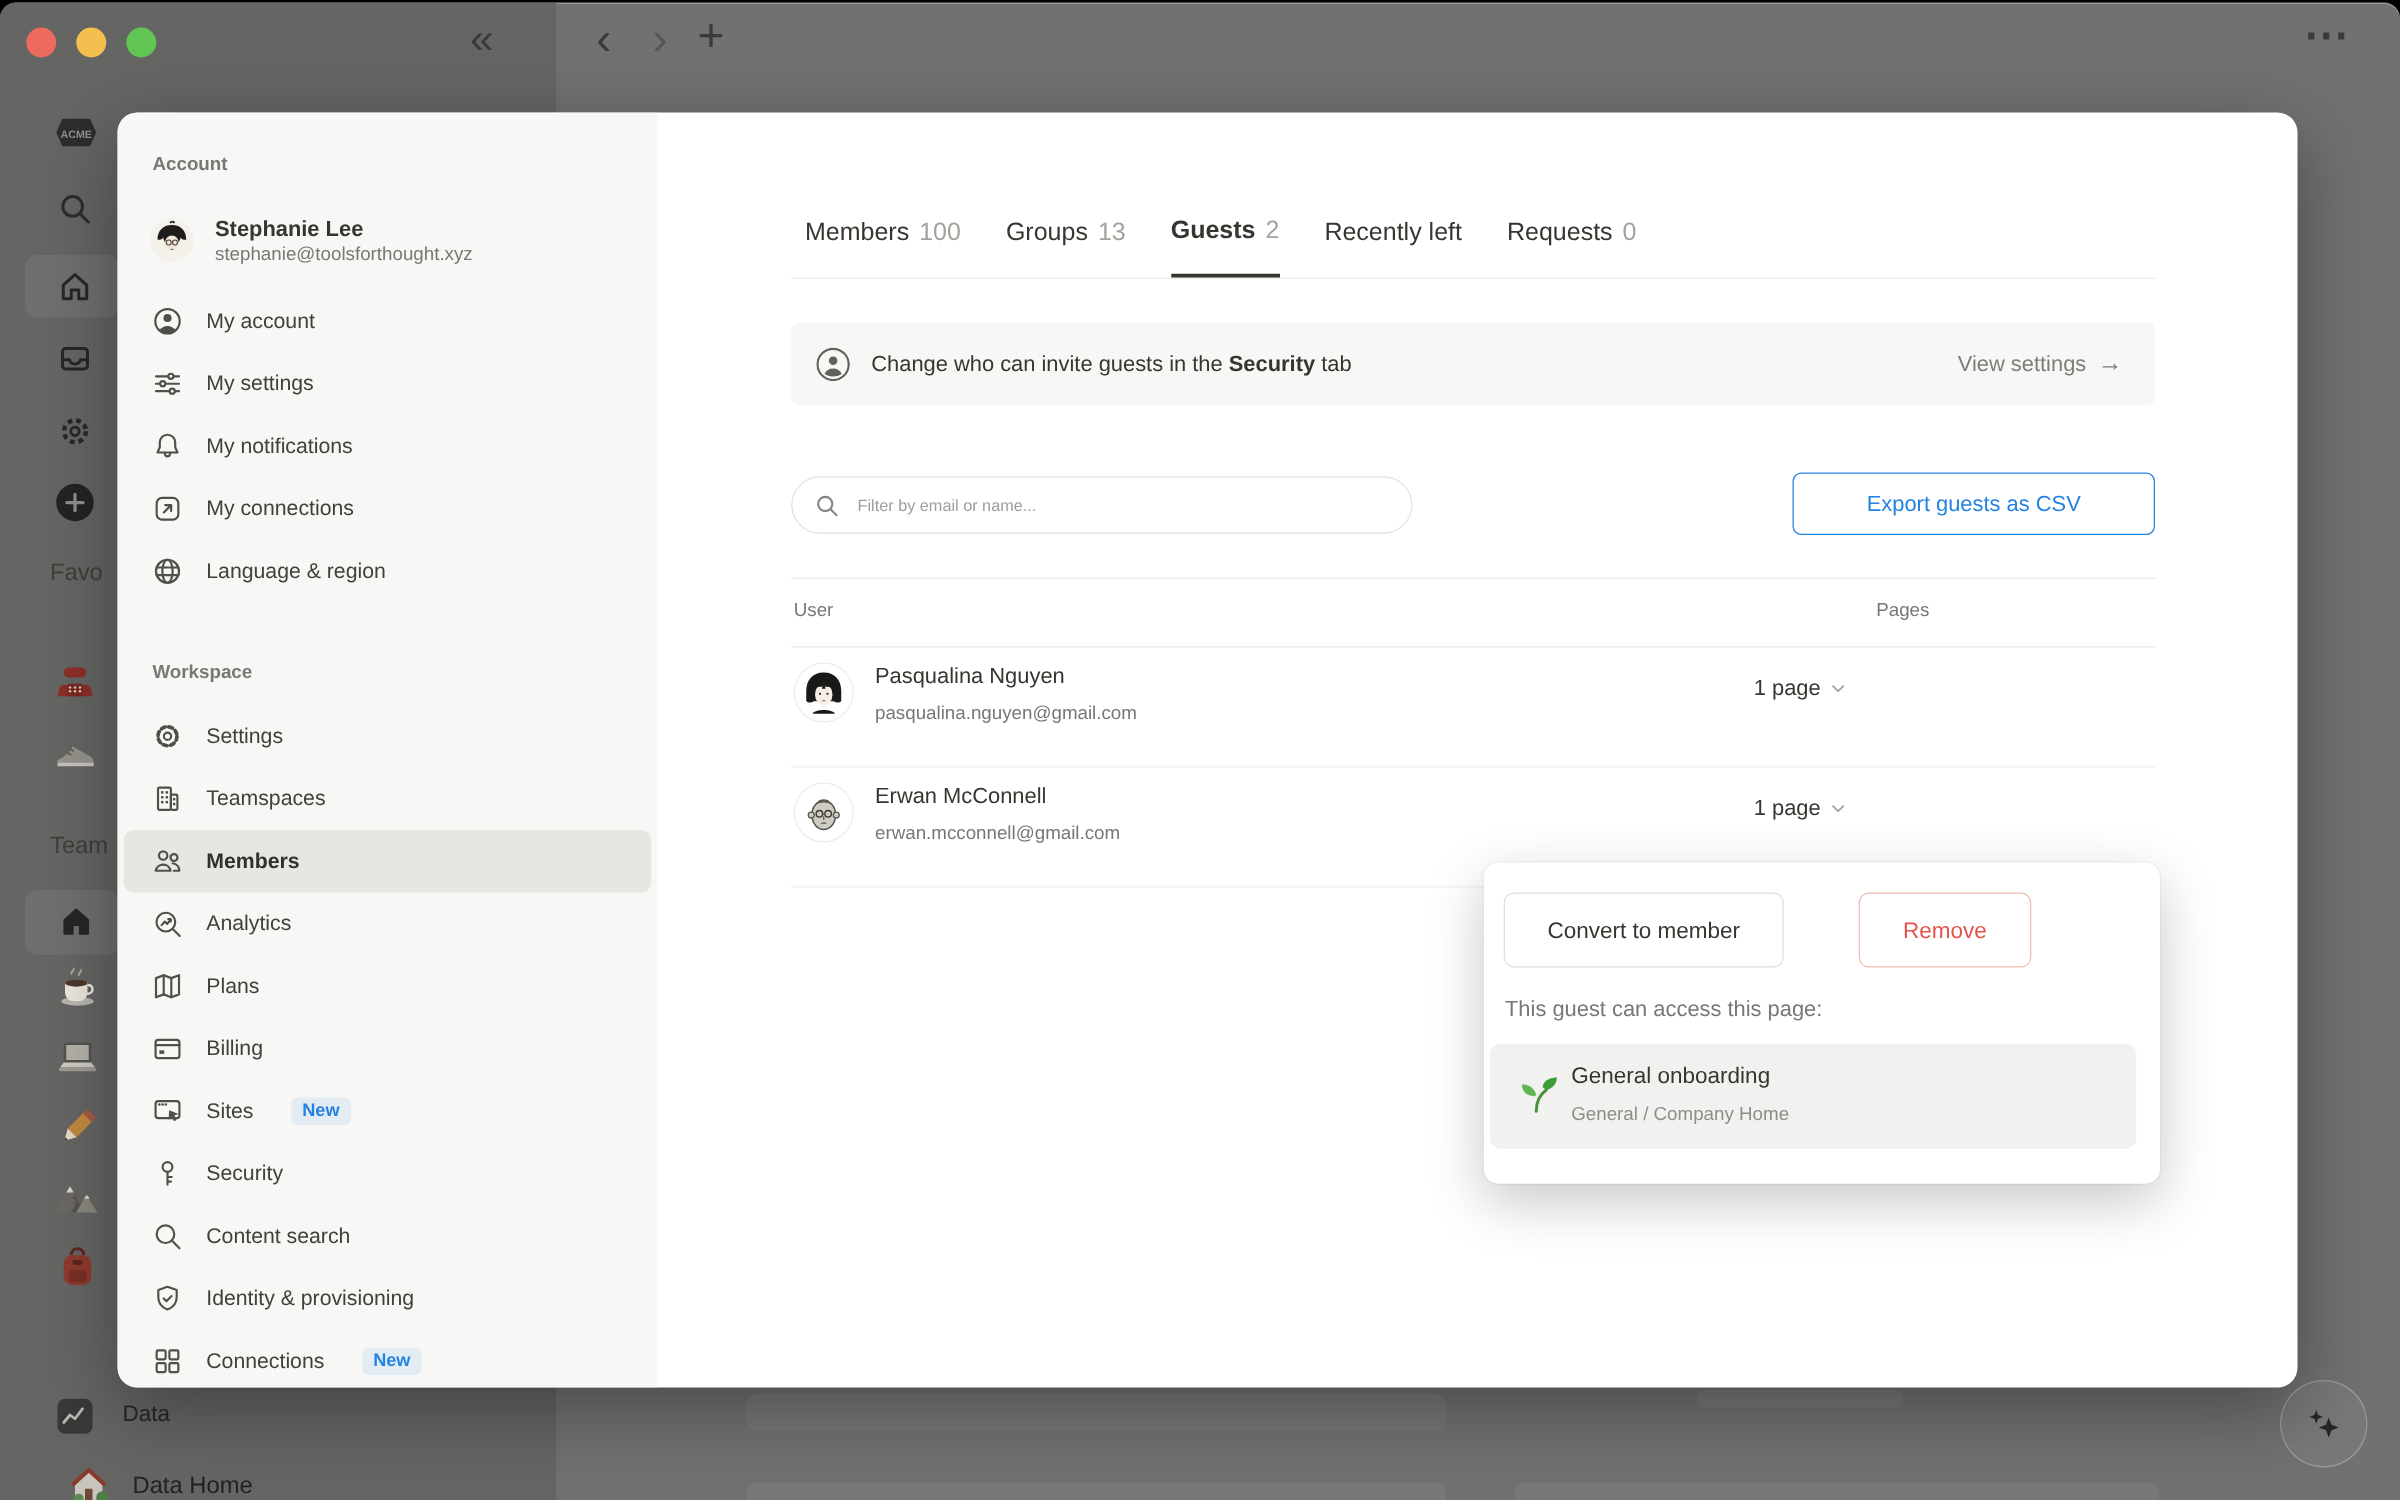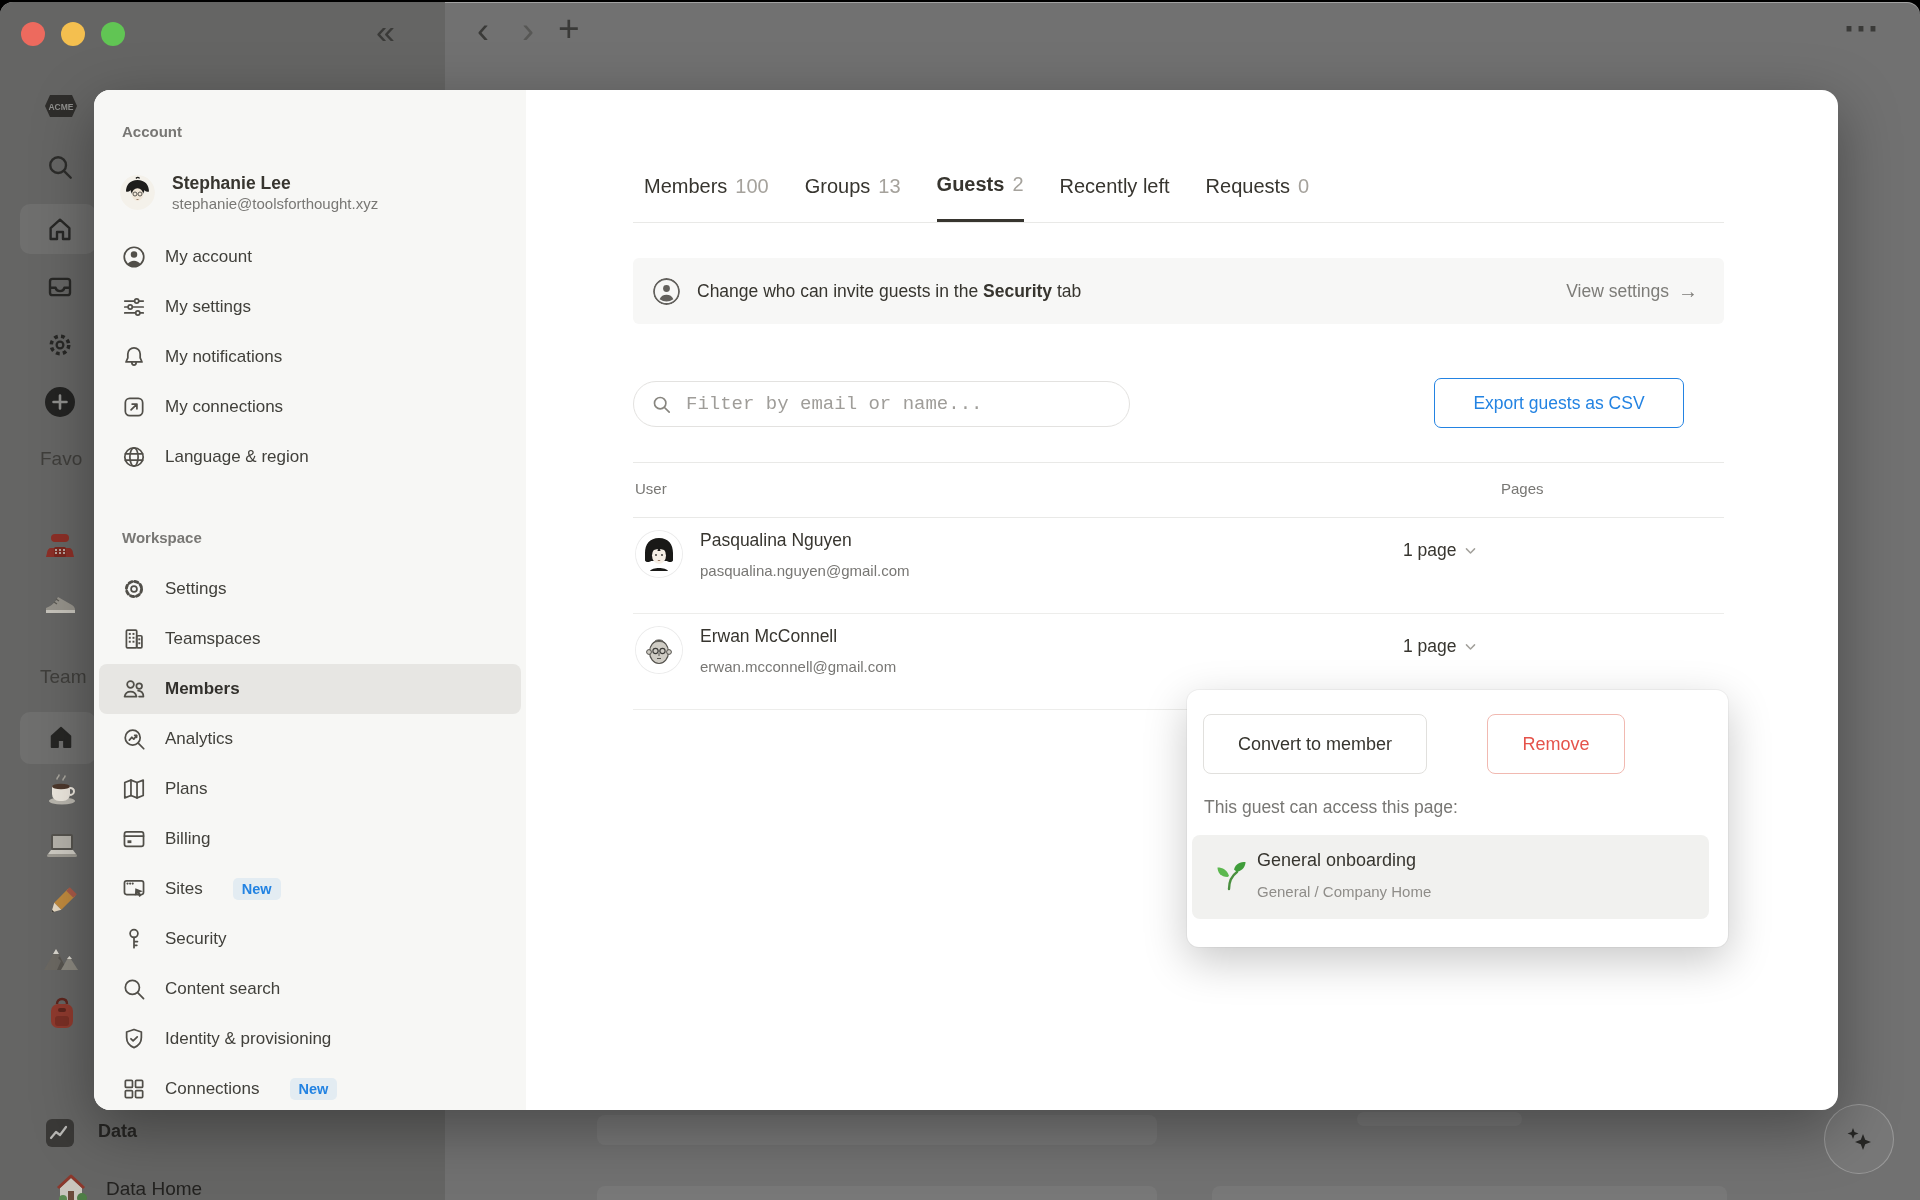--- a/index.html
+++ b/index.html
@@ -44,24 +44,24 @@
   .tab{display:flex;align-items:center;gap:8px;font-size:20px;color:#37352f;font-weight:500;
        height:100%;box-sizing:border-box;cursor:pointer;}
   .tab .cnt{color:#a5a29c;font-weight:400;}
   .tab.active{border-bottom:3px solid #37352f;font-weight:700;}
   .banner{position:absolute;left:539px;top:168px;width:1091px;height:66px;background:#f7f7f6;border-radius:6px;
           display:flex;align-items:center;box-sizing:border-box;padding:0 26px 0 20px;}
   .banner-text{font-size:17.5px;color:#37352f;margin-left:17px;}
   .banner-link{margin-left:auto;font-size:17.5px;color:#7d7c78;cursor:pointer;display:flex;gap:9px;align-items:center;}
   .search{position:absolute;left:539px;top:291px;width:497px;height:46px;border:1.5px solid #e3e2e0;
           border-radius:24px;box-sizing:border-box;background:#fff;display:flex;align-items:center;padding:0 14px 0 17px;}
-  .search input{border:none;outline:none;background:transparent;font-size:19px;color:#0f766e;flex:1;margin-left:12px;
-                font-family:Liberation Mono, monospace;}
+  .search input{border:none;outline:none;background:transparent;font-size:13px;color:#0f766e;flex:1;margin-left:12px;
+                font-family:Liberation Sans, sans-serif;}
   .search input::placeholder{color:#9f9d99;}
-  .export-btn{position:absolute;left:1340px;top:288px;width:250px;height:50px;border:1.5px solid #2383e2;border-radius:7px;
+  .export-btn{position:absolute;left:1340px;top:288px;width:290px;height:50px;border:1.5px solid #2383e2;border-radius:7px;
               background:#fff;color:#2383e2;font-size:17.5px;font-weight:500;display:flex;align-items:center;justify-content:center;cursor:pointer;box-sizing:border-box;}
   .thead{position:absolute;left:539px;top:372px;width:1091px;height:56px;border-top:1px solid #e9e9e7;border-bottom:1px solid #e9e9e7;box-sizing:border-box;}
   .th{position:absolute;top:17px;font-size:15px;color:#787774;}
   .g-row{position:absolute;left:539px;width:1091px;height:96px;}
   .g-row .divider{position:absolute;left:0;bottom:0;width:100%;height:1px;background:#ededeb;}
   .g-name{position:absolute;left:67px;top:12px;font-size:17.5px;font-weight:500;color:#37352f;}
   .g-email{position:absolute;left:67px;top:44px;font-size:15px;color:#787774;}
   .g-pages{position:absolute;left:770px;top:22px;display:flex;align-items:center;gap:7px;font-size:17.5px;color:#37352f;cursor:pointer;}
   .avatar46{position:absolute;left:3px;top:13px;width:46px;height:46px;border-radius:50%;overflow:hidden;box-shadow:0 0 0 1px rgba(0,0,0,.08);}
 
@@ -181,21 +181,21 @@
     <rect x="7" y="8" width="22" height="24" rx="7" fill="#8f3a2e"></rect>
         <path d="M13 8c0-3 2-5 5-5s5 2 5 5" stroke="#5e251d" stroke-width="2.4" fill="none"></path>
         <rect x="11" y="20" width="14" height="10" rx="3" fill="#7a2f25"></rect>
         <rect x="14" y="12" width="8" height="4" rx="2" fill="#5e251d"></rect>
   </svg>
 
   <svg class="rail-ic" style="left:45px;top:1116px;" width="30" height="30" viewBox="0 0 30 30">
     <rect x="1" y="1" width="28" height="28" rx="6" fill="#3a3937"></rect>
         <path d="M6 20l5-6 4 3 6-8" stroke="#b9b8b5" stroke-width="2.2" fill="none" stroke-linecap="round" stroke-linejoin="round"></path>
   </svg>
-  <div class="rail-label" style="left:98px;top:1119px;font-size:18px;font-weight:700;color:#262523;">Data</div>
+  <div class="rail-label" style="left:98px;top:1119px;font-size:18px;font-weight:400;color:#262523;">Data</div>
   <svg class="rail-ic" style="left:55px;top:1172px;" width="34" height="30" viewBox="0 0 34 30">
     <path d="M5 14 16 4l11 10v12H5z" fill="#c9c5bd"></path>
         <path d="M3 14 16 2l13 12" stroke="#8c382c" stroke-width="3" fill="none" stroke-linejoin="round"></path>
         <rect x="13" y="17" width="6" height="9" fill="#6b4a3a"></rect>
         <circle cx="27" cy="24" r="5" fill="#4e7d46"></circle>
         <circle cx="8" cy="25" r="4" fill="#5b8a52"></circle>
   </svg>
   <div class="rail-label" style="left:106px;top:1176px;font-size:19px;color:#232220;">Data Home</div>
 
   <div class="dimbox" style="left:597px;top:1113px;width:560px;height:30px;"></div>

